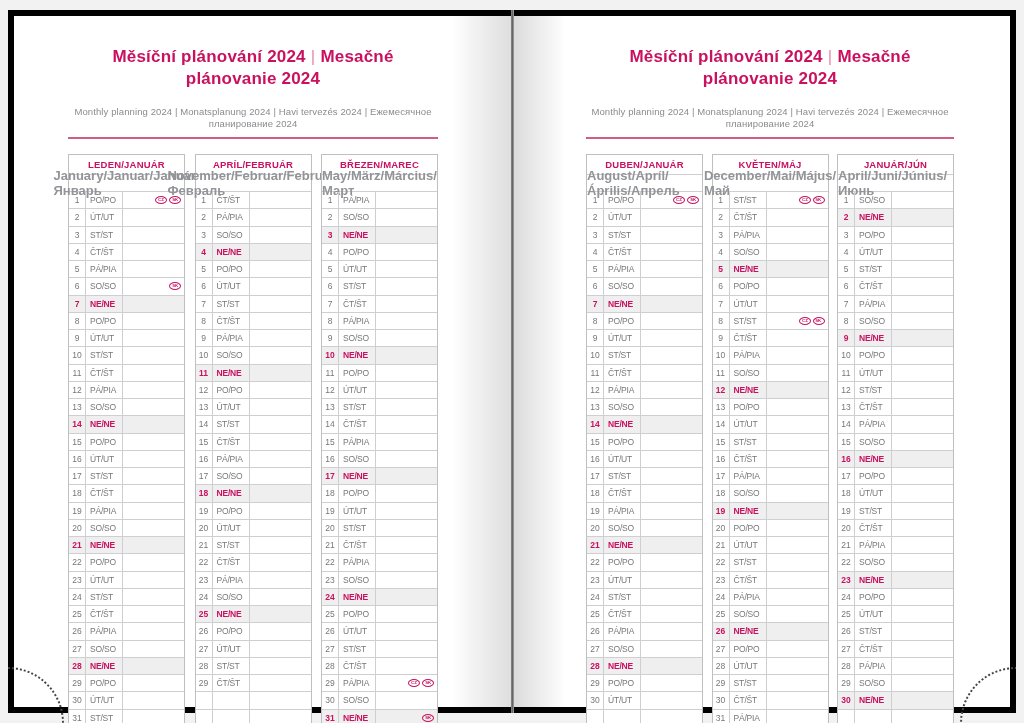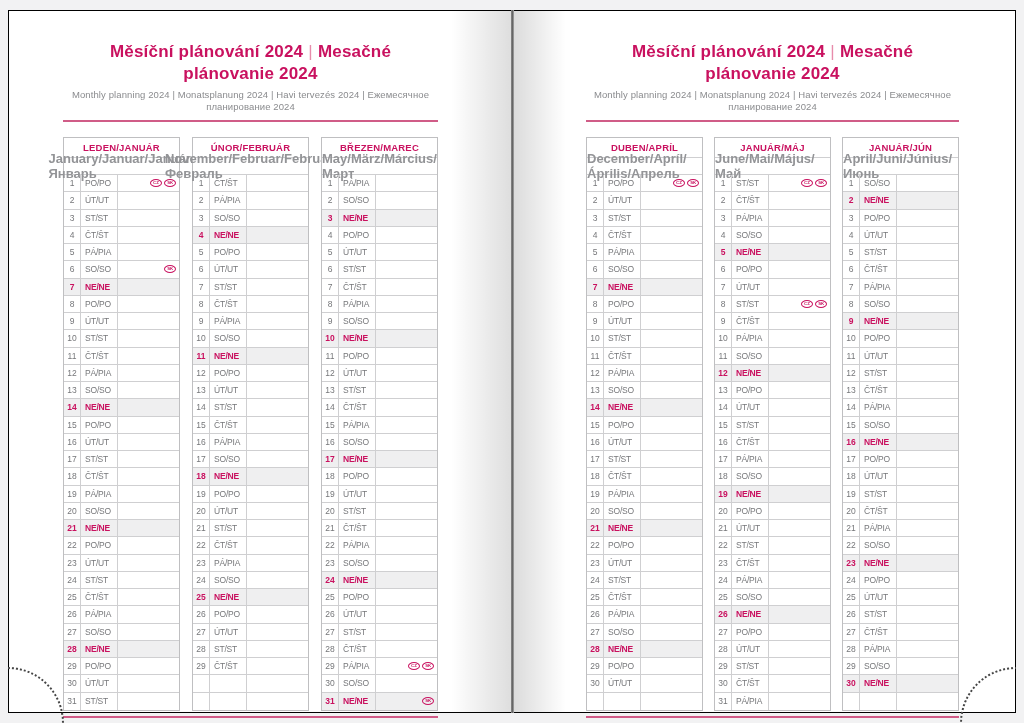--- a/index.html
+++ b/index.html
@@ -4,21 +4,21 @@
 <style>
   html,body{margin:0;padding:0;}
   body{
     width:1024px;height:723px;overflow:hidden;position:relative;
     background:#f2f2f3;
     font-family:"Liberation Sans","DejaVu Sans",sans-serif;
   }
   .book{position:absolute;inset:0;}
   .page{
     position:absolute;top:10px;height:703px;background:#ffffff;
-    border:1px solid #000000;box-sizing:border-box;
+    border:6px solid #000000;box-sizing:border-box;
   }
   .page.left{left:8px;width:503px;border-right:none;padding:30px 73px 0 54px;}
   .page.right{left:514px;width:502px;border-left:none;padding:30px 56px 0 72px;}
   .spine-shadow-left{
     position:absolute;top:10px;height:703px;left:451px;width:60px;
     background:linear-gradient(90deg,rgba(0,0,0,0) 0%,rgba(0,0,0,0.13) 100%);
     pointer-events:none;
   }
   .spine-line{
     position:absolute;top:10px;height:703px;left:511px;width:3px;
@@ -28,21 +28,21 @@
     position:absolute;top:10px;height:703px;left:514px;width:52px;
     background:linear-gradient(90deg,rgba(0,0,0,0.14) 0%,rgba(0,0,0,0) 100%);
     pointer-events:none;
   }
   .p-title{
     text-align:center;font-size:17px;font-weight:bold;color:#c9115f;
     letter-spacing:0.2px;line-height:22px;
   }
   .p-title .sep{color:#e78cab;font-weight:normal;padding:0 5px;}
   .p-sub{
-    margin-top:4px;text-align:center;font-size:9.5px;color:#8a8b8e;
+    margin-top:16px;text-align:center;font-size:9.5px;color:#8a8b8e;
     letter-spacing:0.1px;line-height:12px;
   }
   .rule{height:2px;background:#d05c87;margin-top:7px;}
   .rule.bottom{margin-top:5px;}
   .months{display:flex;justify-content:space-between;margin-top:15px;}
   .month{width:117px;box-sizing:border-box;border:1px solid #bfbfc1;background:#fff;}
   .m-name{
     height:20px;display:flex;align-items:center;justify-content:center;
     color:#c9115f;font-weight:bold;font-size:9.5px;letter-spacing:0.2px;
     border-bottom:1px solid #cfcfd1;box-sizing:border-box;
@@ -254,21 +254,21 @@
               <div class="c note"></div>
             </div>
             <div class="row">
               <div class="c num">31</div>
               <div class="c day">ST/ST</div>
               <div class="c note"></div>
             </div>
           </div>
   </div>
         <div class="month">
-    <div class="m-name">ÚNOR/FEBRUÁR</div>
+    <div class="m-name">APRÍL/FEBRUÁR</div>
     <div class="m-langs">November/Februar/Február/Февраль</div>
     <div class="m-rows">
             <div class="row">
               <div class="c num">1</div>
               <div class="c day">ČT/ŠT</div>
               <div class="c note"></div>
             </div>
             <div class="row">
               <div class="c num">2</div>
               <div class="c day">PÁ/PIA</div>
@@ -598,22 +598,22 @@
   </div>
 
   <div class="page right">
     <div class="p-title">
       <span>Měsíční plánování 2024</span><span class="sep">|</span><span>Mesačné plánovanie 2024</span>
     </div>
     <div class="p-sub">Monthly planning 2024 | Monatsplanung 2024 | Havi tervezés 2024 | Ежемесячное планирование 2024</div>
     <div class="rule"></div>
     <div class="months">
         <div class="month">
-    <div class="m-name">DUBEN/APRÍL</div>
-    <div class="m-langs">December/Apríl/Április/Апрель</div>
+    <div class="m-name">DUBEN/JANUÁR</div>
+    <div class="m-langs">August/Apríl/Április/Апрель</div>
     <div class="m-rows">
             <div class="row">
               <div class="c num">1</div>
               <div class="c day">PO/PO</div>
               <div class="c note">
                 <div class="hol">
                   <span>CZ</span>
                 </div>
                 <div class="hol">
                   <span>SK</span>
@@ -766,22 +766,22 @@
               <div class="c note"></div>
             </div>
             <div class="row">
               <div class="c num"></div>
               <div class="c day"></div>
               <div class="c note"></div>
             </div>
           </div>
   </div>
         <div class="month">
-    <div class="m-name">JANUÁR/MÁJ</div>
-    <div class="m-langs">June/Mai/Május/Май</div>
+    <div class="m-name">KVĚTEN/MÁJ</div>
+    <div class="m-langs">December/Mai/Május/Май</div>
     <div class="m-rows">
             <div class="row">
               <div class="c num">1</div>
               <div class="c day">ST/ST</div>
               <div class="c note">
                 <div class="hol">
                   <span>CZ</span>
                 </div>
                 <div class="hol">
                   <span>SK</span>

